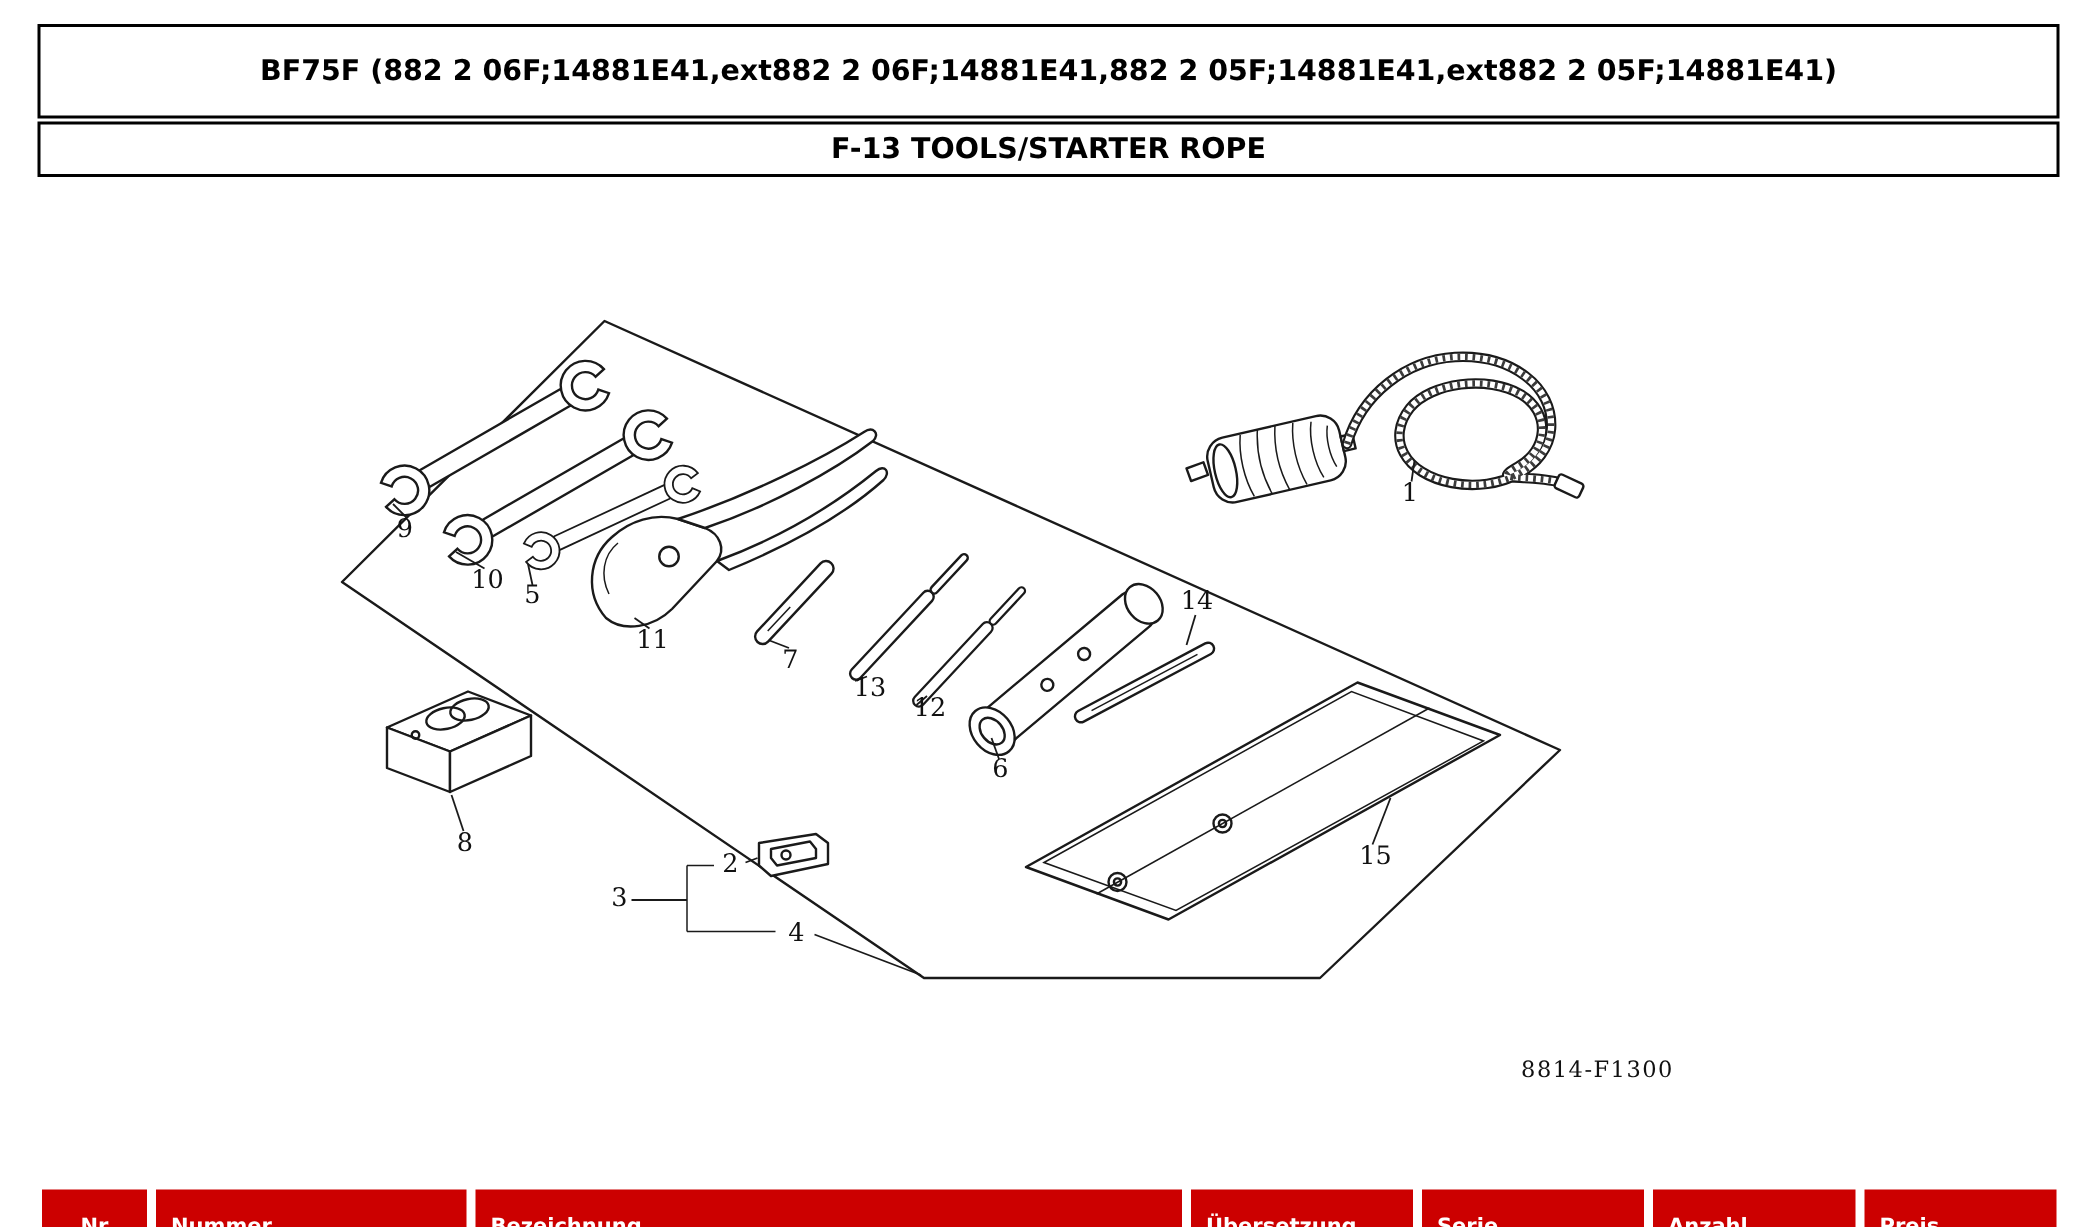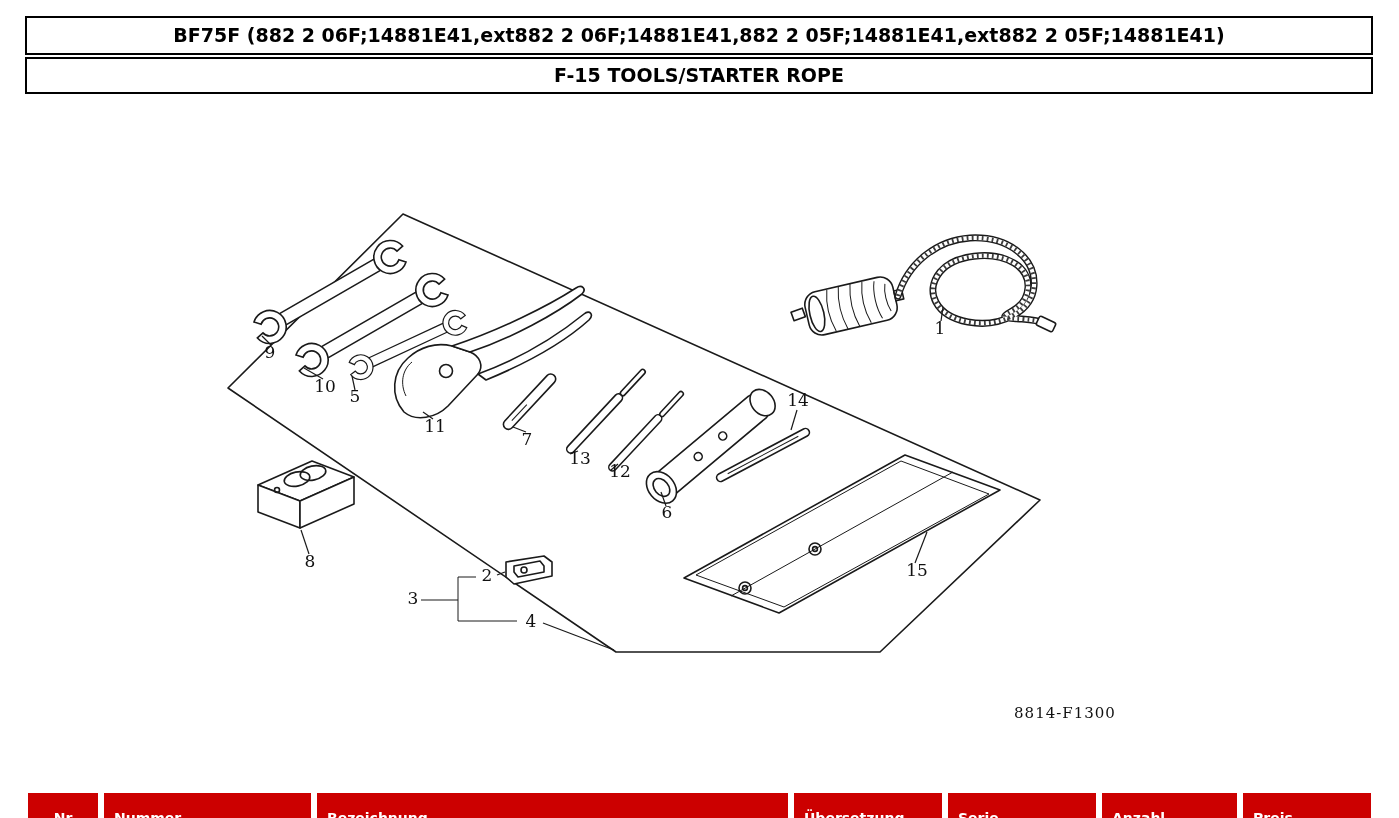--- a/index.html
+++ b/index.html
@@ -6,21 +6,21 @@
   body{
     width:1399px;height:818px;position:relative;overflow:hidden;
     background:#ffffff;font-family:"Liberation Sans",sans-serif;
   }
   
   .titlebox{position:absolute;left:25px;top:16px;width:1348px;}
   .titlerow{
     box-sizing:border-box;border:2px solid #000;background:#fff;
     text-align:center;font-weight:bold;color:#000;
     font-family:"DejaVu Sans","Liberation Sans",sans-serif;
-    font-size:19px;line-height:23px;padding:6px 4px;
+    font-size:19px;line-height:23px;padding:18px 4px;
     white-space:nowrap;overflow:hidden;
   }
   .titlerow + .titlerow{margin-top:2px;padding:5px 4px;}
   
   #diagram{position:absolute;left:0;top:100px;width:1399px;height:700px;}
   .art{stroke:#1a1a1a;stroke-width:1.6;fill:#fff;stroke-linejoin:round;stroke-linecap:round;}
   .artn{stroke:#1a1a1a;stroke-width:1.6;fill:none;stroke-linejoin:round;stroke-linecap:round;}
   .thin{stroke:#1a1a1a;stroke-width:1;fill:none;}
   .rope-outer{fill:none;stroke:#1a1a1a;stroke-width:7;stroke-linecap:round;}
   .rope-inner{fill:none;stroke:#ffffff;stroke-width:4.2;stroke-linecap:round;}
@@ -51,21 +51,21 @@
   .th:nth-child(4){flex:0 0 148px;}
   .th:nth-child(5){flex:0 0 148px;}
   .th:nth-child(6){flex:0 0 135px;}
   .th:nth-child(7){flex:0 0 128px;}
 </style>
 </head>
 <body>
 
 <div class="titlebox">
   <div class="titlerow">BF75F (882 2 06F;14881E41,ext882 2 06F;14881E41,882 2 05F;14881E41,ext882 2 05F;14881E41)</div>
-  <div class="titlerow">F-15 TOOLS/STARTER ROPE</div>
+  <div class="titlerow">F-13 TOOLS/STARTER ROPE</div>
 </div>
 
 <svg id="diagram" viewBox="0 0 1399 700">
   <defs>
 
     <g id="wrench">
       <rect x="-60" y="-6.5" width="120" height="13" rx="6.5" fill="#fff" stroke="#1a1a1a" stroke-width="1.6"></rect>
       <path d="M -84 -8.2 A 16.5 16.5 0 1 1 -84 8.2 L -77.5 4.4 A 9 9 0 1 0 -77.5 -4.4 Z" fill="#fff" stroke="#1a1a1a" stroke-width="1.6" transform="rotate(18 -70 0)"></path>
       <path d="M 84 8.2 A 16.5 16.5 0 1 1 84 -8.2 L 77.5 -4.4 A 9 9 0 1 0 77.5 4.4 Z" fill="#fff" stroke="#1a1a1a" stroke-width="1.6" transform="rotate(18 70 0)"></path>
     </g>

